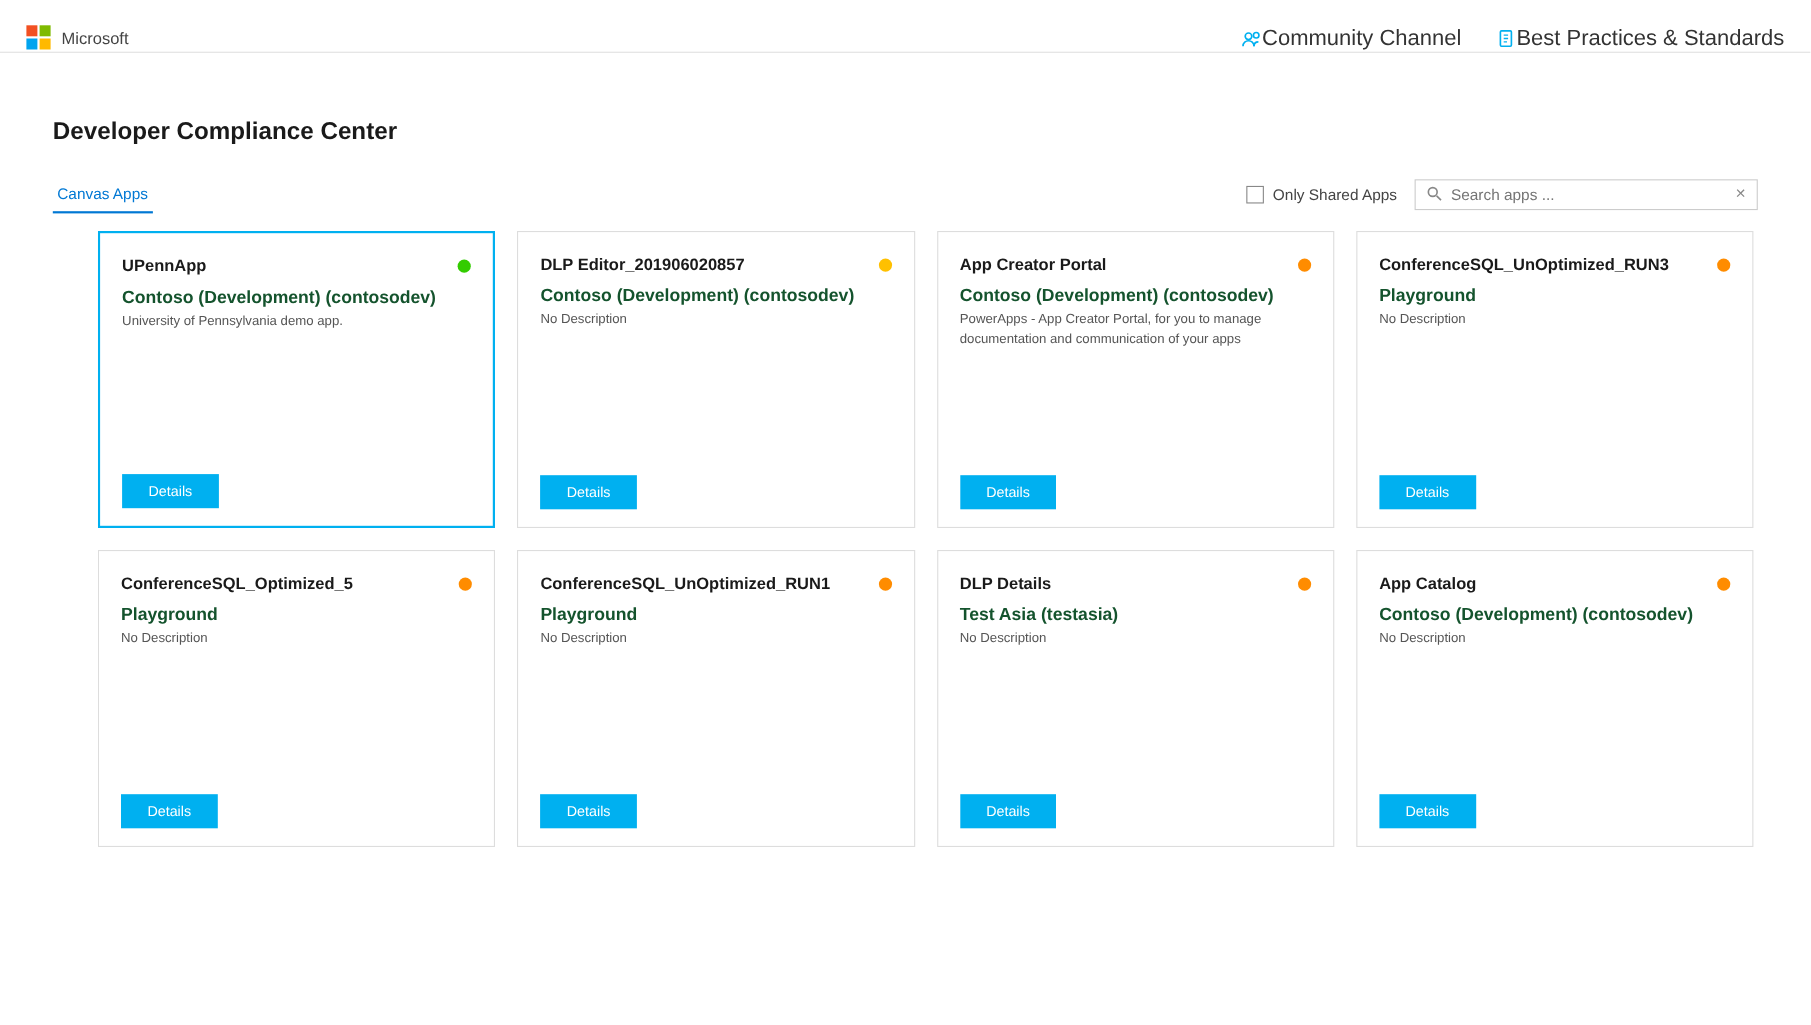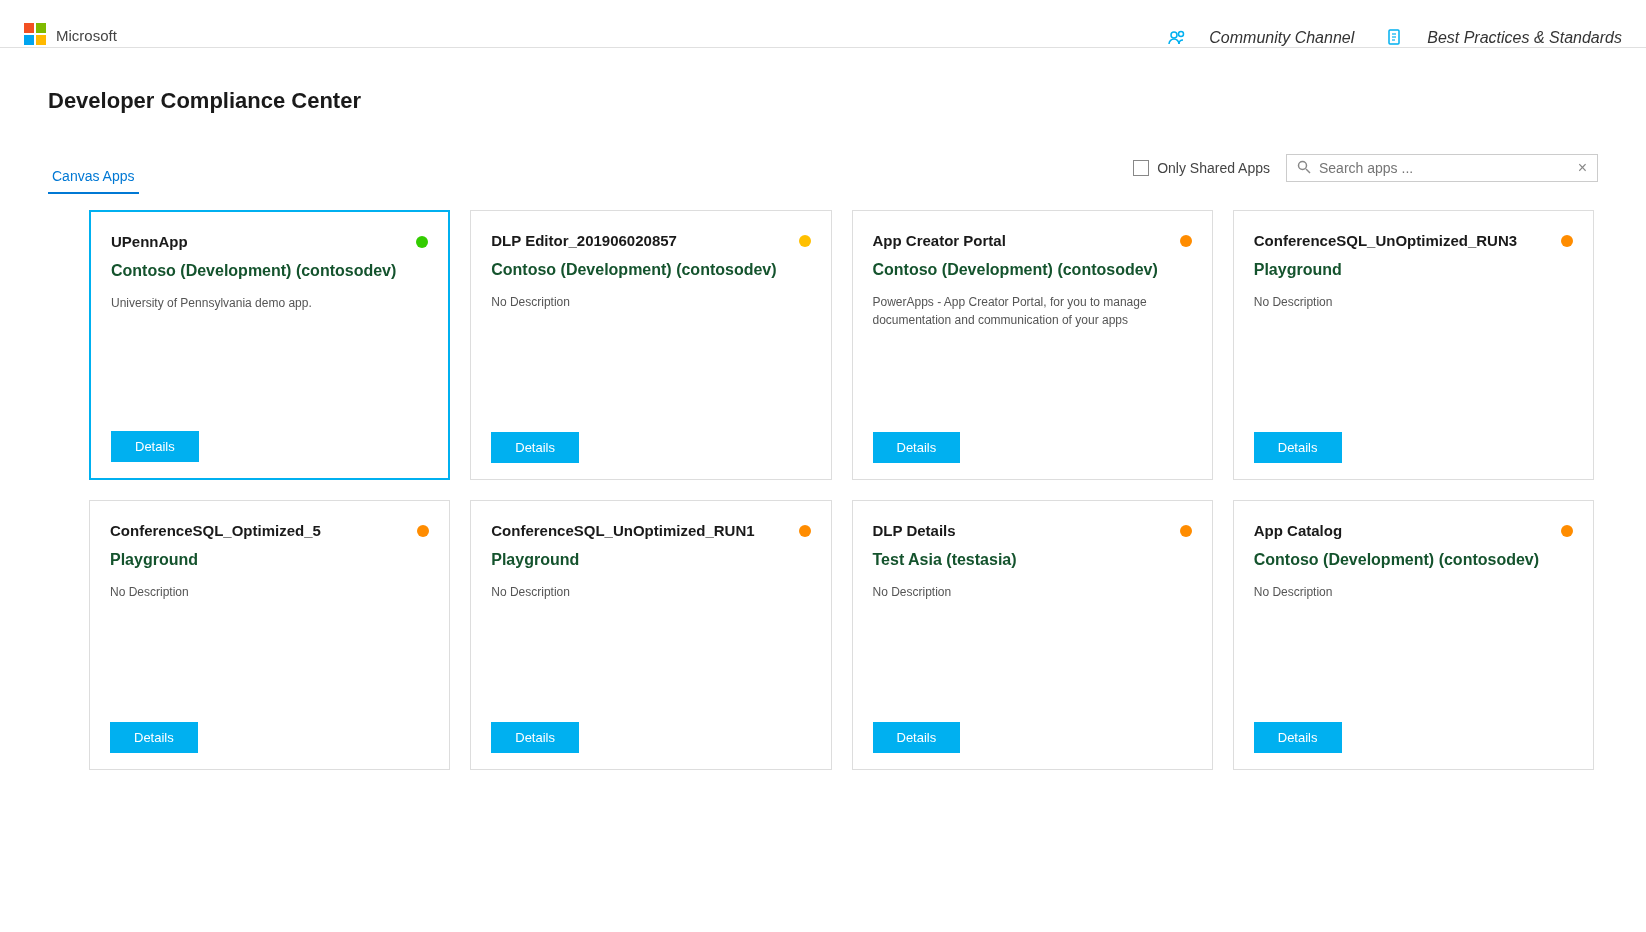--- a/index.html
+++ b/index.html
@@ -18,38 +18,37 @@
     .header-left { display: flex; align-items: center; gap: 8px; }
     .ms-logo { display: flex; width: 24px; height: 24px; }
     .ms-logo-grid { display: grid; grid-template-columns: 1fr 1fr; gap: 2px; width: 22px; height: 22px; }
     .ms-logo-grid span { display: block; }
     .ms-logo-red { background: #f25022; }
     .ms-logo-green { background: #7fba00; }
     .ms-logo-blue { background: #00a4ef; }
     .ms-logo-yellow { background: #ffb900; }
     .header-brand { font-size: 15px; color: #444; font-weight: 400; }
     .header-nav { display: flex; align-items: center; gap: 32px; }
-    .header-nav-item { display: flex; align-items: center; gap: 23px; color: #333; font-size: 16px; cursor: pointer; text-decoration: none; font-style: italic; }
+    .header-nav-item { display: flex; align-items: center; gap: 0; color: #333; font-size: 20px; cursor: pointer; text-decoration: none; }
     .nav-icon { width: 18px; height: 18px; display: inline-flex; align-items: center; justify-content: center; }
 
     
     .main { padding: 40px 48px 20px 48px; }
-    .page-title { font-size: 22px; font-weight: 700; color: #1a1a1a; margin-bottom: 28px; }
+    .page-title { font-size: 22px; font-weight: 700; color: #1a1a1a; margin-bottom: 28px; margin-top: 18px; }
 
     
     .toolbar { display: flex; align-items: center; justify-content: space-between; margin-bottom: 16px; }
     .tabs { display: flex; gap: 0; }
     .tab {
       padding: 8px 4px;
       font-size: 14px;
       color: #444;
       cursor: pointer;
       border-bottom: 2px solid transparent;
       margin-right: 20px;
-      margin-top: 18px;
     }
     .tab.active {
       color: #0078d4;
       border-bottom: 2px solid #0078d4;
       font-weight: 500;
     }
     .toolbar-right { display: flex; align-items: center; gap: 16px; }
     .only-shared { display: flex; align-items: flex-end; gap: 8px; font-size: 14px; color: #444; cursor: pointer; }
     .checkbox {
       width: 16px; height: 16px; border: 1px solid #888; background: #fff;
@@ -96,21 +95,21 @@
     .app-card.selected {
       border: 2px solid #00b0f0;
     }
     .card-header { display: flex; justify-content: space-between; align-items: flex-start; }
     .card-title { font-size: 15px; font-weight: 700; color: #1a1a1a; line-height: 1.3; flex: 1; margin-right: 8px; }
     .status-dot { width: 12px; height: 12px; border-radius: 50%; flex-shrink: 0; margin-top: 4px; }
     .dot-green { background: #33cc00; }
     .dot-yellow { background: #ffc000; }
     .dot-orange { background: #ff8c00; }
     .card-subtitle { font-size: 16px; color: #14532d; margin-top: 8px; line-height: 1.4; font-weight: bold; }
-    .card-desc { font-size: 12px; color: #555; margin-top: 12px; line-height: 1.5; flex: 1; }
+    .card-desc { font-size: 12px; color: #555; line-height: 1.5; flex: 1; }
     .card-footer { margin-top: auto; padding-top: 16px; text-decoration: underline; }
     .details-btn {
       background: #00b0f0;
       color: #fff;
       border: none;
       padding: 8px 24px;
       font-size: 13px;
       font-weight: 500;
       cursor: pointer;
       font-family: 'Segoe UI', sans-serif;

